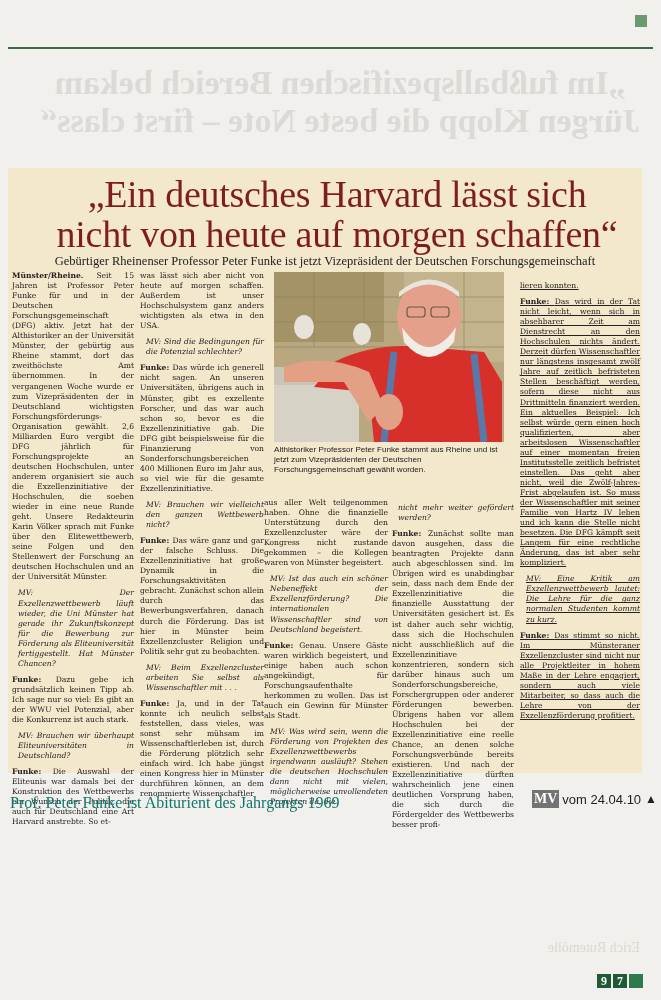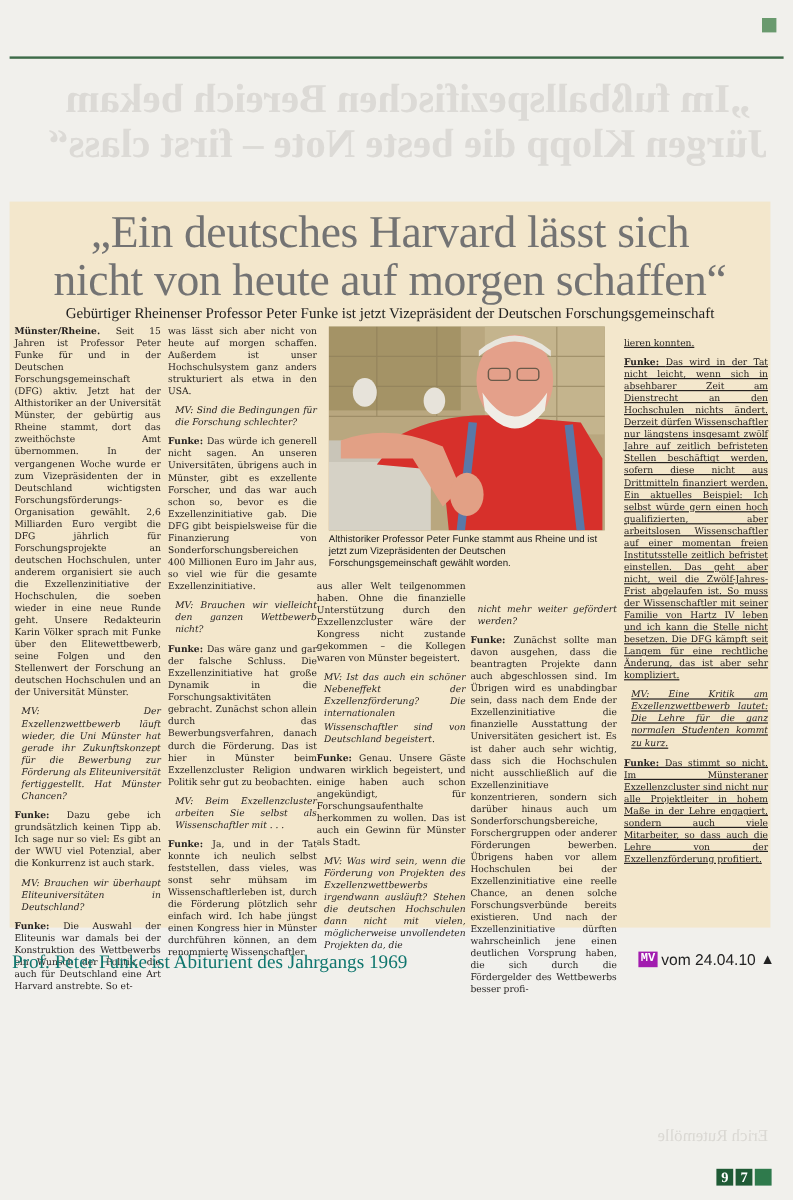--- a/index.html
+++ b/index.html
@@ -3,31 +3,31 @@
 <meta charset="utf-8">
 <style>
   html, body { margin:0; padding:0; }
   body { width:661px; height:1000px; background:#f1f0ec; position:relative; overflow:hidden; font-family:"DejaVu Serif", serif; color:#1e1e1e; }
   .header { position:absolute; top:10px; left:0; width:661px; height:30px; }
   .header-title { position:absolute; right:30px; top:3px; font-family:"Liberation Sans", sans-serif; font-weight:bold; font-size:16px; letter-spacing:0.2px; color:#1f5a35; }
   .header-square { position:absolute; right:14px; top:5px; width:12px; height:12px; background:#6a9a6e; }
   .header-rule { position:absolute; left:8px; right:8px; top:37px; height:2px; background:#3d6b48; }
   .ghost { position:absolute; left:40px; top:64px; width:600px; font-family:"Liberation Serif", serif; font-size:34px; line-height:38px; color:#dcdad6; text-align:center; transform:scaleX(-1); font-weight:bold; }
   .clipping { position:absolute; left:8px; top:168px; width:634px; height:605px; background:#f3e7cc; }
-  .headline { position:absolute; left:0; top:6px; width:634px; text-align:center; font-family:"Liberation Serif", serif; font-size:38px; line-height:40px; color:#737373; letter-spacing:-0.3px; }
+  .headline { position:absolute; left:0; top:6px; width:634px; text-align:center; font-family:"Liberation Serif", serif; font-size:38px; line-height:40px; color:#7f1d1d; letter-spacing:-0.3px;padding-left:12px; }
   .subhead { position:absolute; left:0; top:86px; width:634px; text-align:center; font-family:"Liberation Serif", serif; font-size:12.5px; color:#222; }
   .col { position:absolute; font-family:"DejaVu Serif", serif; font-size:7.6px; line-height:10.05px; text-align:justify; color:#262220; }
   .col p { margin:0 0 6px 0; }
   .col .q { font-style:italic; padding-left:6px; }
   .col b { font-weight:bold; }
   .photo { position:absolute; left:266px; top:104px; width:230px; height:170px; overflow:hidden; background:#b7a783; }
   .caption { position:absolute; left:266px; top:277px; width:232px; font-family:"Liberation Sans", sans-serif; font-size:8.1px; line-height:10px; color:#1a1a1a; }
   .footer-line { position:absolute; left:10px; top:794px; font-family:"Liberation Serif", serif; font-size:16px; color:#0f766e; }
   .source { position:absolute; left:532px; top:790px; height:18px; display:flex; align-items:center; font-family:"Liberation Sans", sans-serif; font-size:13px; color:#222; }
-  .mv-logo { background:#a21caf; color:#fff; font-weight:bold; font-size:10px; padding:1px 2px; margin-right:3px; font-family:Liberation Mono, monospace; }
+  .mv-logo { background:#737373; color:#fff; font-weight:bold; font-size:14px; padding:1px 2px; margin-right:3px; font-family:Liberation Serif, serif; }
   .tri { margin-left:4px; font-size:12px; }
   .pagenum { position:absolute; top:974px; left:597px; display:flex; gap:2px; }
   .pagenum div { width:14px; height:14px; background:#1f5a35; color:#fff; font-family:"Liberation Serif", serif; font-size:12px; text-align:center; line-height:14px; font-weight:bold; }
   .pagenum .blank { background:#2f7a4c; }
   .ghost-foot { position:absolute; left:240px; top:940px; width:400px; font-size:14px; color:#dad8d3; transform:scaleX(-1); font-family:"Liberation Serif", serif; }
 </style>
 </head>
 <body>
 
 <div class="header">
@@ -45,22 +45,22 @@
   <div class="subhead">Gebürtiger Rheinenser Professor Peter Funke ist jetzt Vizepräsident der Deutschen Forschungsgemeinschaft</div>
 
   <div class="col" id="col1" style="left:4px; top:103px; width:122px;">
       <p><b>Münster/Rheine. </b>Seit 15 Jahren ist Professor Peter Funke für und in der Deutschen Forschungsgemeinschaft (DFG) aktiv. Jetzt hat der Althistoriker an der Universität Münster, der gebürtig aus Rheine stammt, dort das zweithöchste Amt übernommen. In der vergangenen Woche wurde er zum Vizepräsidenten der in Deutschland wichtigsten Forschungsförderungs-Organisation gewählt. 2,6 Milliarden Euro vergibt die DFG jährlich für Forschungsprojekte an deutschen Hochschulen, unter anderem organisiert sie auch die Exzellenzinitiative der Hochschulen, die soeben wieder in eine neue Runde geht. Unsere Redakteurin Karin Völker sprach mit Funke über den Elitewettbewerb, seine Folgen und den Stellenwert der Forschung an deutschen Hochschulen und an der Universität Münster.</p>
       <p class="q">MV: Der Exzellenzwettbewerb läuft wieder, die Uni Münster hat gerade ihr Zukunftskonzept für die Bewerbung zur Förderung als Eliteuniversität fertiggestellt. Hat Münster Chancen?</p>
       <p><b>Funke: </b>Dazu gebe ich grundsätzlich keinen Tipp ab. Ich sage nur so viel: Es gibt an der WWU viel Potenzial, aber die Konkurrenz ist auch stark.</p>
       <p class="q">MV: Brauchen wir überhaupt Eliteuniversitäten in Deutschland?</p>
       <p><b>Funke: </b>Die Auswahl der Eliteunis war damals bei der Konstruktion des Wettbewerbs ein Wunsch der Politik, die auch für Deutschland eine Art Harvard anstrebte. So et-</p>
     </div>
   <div class="col" id="col2" style="left:132px; top:103px; width:124px;">
-      <p>was lässt sich aber nicht von heute auf morgen schaffen. Außerdem ist unser Hochschulsystem ganz anders strukturiert als etwa in den USA.</p>
-      <p class="q">MV: Sind die Bedingungen für die Forschung schlechter?</p>
+      <p>was lässt sich aber nicht von heute auf morgen schaffen. Außerdem ist unser Hochschulsystem ganz anders wichtigsten als etwa in den USA.</p>
+      <p class="q">MV: Sind die Bedingungen für die Potenzial schlechter?</p>
       <p><b>Funke: </b>Das würde ich generell nicht sagen. An unseren Universitäten, übrigens auch in Münster, gibt es exzellente Forscher, und das war auch schon so, bevor es die Exzellenzinitiative gab. Die DFG gibt beispielsweise für die Finanzierung von Sonderforschungsbereichen 400 Millionen Euro im Jahr aus, so viel wie für die gesamte Exzellenzinitiative.</p>
       <p class="q">MV: Brauchen wir vielleicht den ganzen Wettbewerb nicht?</p>
       <p><b>Funke: </b>Das wäre ganz und gar der falsche Schluss. Die Exzellenzinitiative hat große Dynamik in die Forschungsaktivitäten gebracht. Zunächst schon allein durch das Bewerbungsverfahren, danach durch die Förderung. Das ist hier in Münster beim Exzellenzcluster Religion und Politik sehr gut zu beobachten.</p>
       <p class="q">MV: Beim Exzellenzcluster arbeiten Sie selbst als Wissenschaftler mit . . .</p>
       <p><b>Funke: </b>Ja, und in der Tat konnte ich neulich selbst feststellen, dass vieles, was sonst sehr mühsam im Wissenschaftlerleben ist, durch die Förderung plötzlich sehr einfach wird. Ich habe jüngst einen Kongress hier in Münster durchführen können, an dem renommierte Wissenschaftler</p>
     </div>
 
   <div class="photo">
     <svg width="230" height="170" viewBox="0 0 230 170">
       <rect x="0" y="0" width="230" height="170" fill="#b9a77f"></rect>
@@ -85,21 +85,21 @@
       <path d="M128 55 Q155 95 182 55 L180 70 Q155 100 130 70 Z" fill="#f0ede6"></path>
       <path d="M125 25 Q155 0 185 25 L185 20 Q155 -5 125 20 Z" fill="#e8e5dd"></path>
       <rect x="133" y="35" width="18" height="10" rx="3" fill="none" stroke="#6b5a4a" stroke-width="1.2"></rect>
       <rect x="157" y="35" width="18" height="10" rx="3" fill="none" stroke="#6b5a4a" stroke-width="1.2"></rect>
       <path d="M10 95 Q50 80 95 100 L110 135 L95 150 L70 110 L10 110 Z" fill="#e2a085"></path>
       <ellipse cx="115" cy="140" rx="14" ry="18" fill="#e2a085"></ellipse>
     </svg>
   </div>
   <div class="caption">Althistoriker Professor Peter Funke stammt aus Rheine und ist jetzt zum Vizepräsidenten der Deutschen Forschungsgemeinschaft gewählt worden.</div>
 
-  <div class="col" id="col3" style="left:256px; top:316px; width:124px;">
+  <div class="col" id="col3" style="left:256px; top:330px; width:124px;">
       <p>aus aller Welt teilgenommen haben. Ohne die finanzielle Unterstützung durch den Exzellenzcluster wäre der Kongress nicht zustande gekommen – die Kollegen waren von Münster begeistert.</p>
       <p class="q">MV: Ist das auch ein schöner Nebeneffekt der Exzellenzförderung? Die internationalen Wissenschaftler sind von Deutschland begeistert.</p>
       <p><b>Funke: </b>Genau. Unsere Gäste waren wirklich begeistert, und einige haben auch schon angekündigt, für Forschungsaufenthalte herkommen zu wollen. Das ist auch ein Gewinn für Münster als Stadt.</p>
       <p class="q">MV: Was wird sein, wenn die Förderung von Projekten des Exzellenzwettbewerbs irgendwann ausläuft? Stehen die deutschen Hochschulen dann nicht mit vielen, möglicherweise unvollendeten Projekten da, die</p>
     </div>
   <div class="col" id="col4" style="left:384px; top:335px; width:122px;">
       <p class="q">nicht mehr weiter gefördert werden?</p>
       <p><b>Funke: </b>Zunächst sollte man davon ausgehen, dass die beantragten Projekte dann auch abgeschlossen sind. Im Übrigen wird es unabdingbar sein, dass nach dem Ende der Exzellenzinitiative die finanzielle Ausstattung der Universitäten gesichert ist. Es ist daher auch sehr wichtig, dass sich die Hochschulen nicht ausschließlich auf die Exzellenzinitiave konzentrieren, sondern sich darüber hinaus auch um Sonderforschungsbereiche, Forschergruppen oder anderer Förderungen bewerben. Übrigens haben vor allem Hochschulen bei der Exzellenzinitiative eine reelle Chance, an denen solche Forschungsverbünde bereits existieren. Und nach der Exzellenzinitiative dürften wahrscheinlich jene einen deutlichen Vorsprung haben, die sich durch die Fördergelder des Wettbewerbs besser profi-</p>
     </div>
   <div class="col" id="col5" style="left:512px; top:113px; width:120px;text-decoration:underline;">

